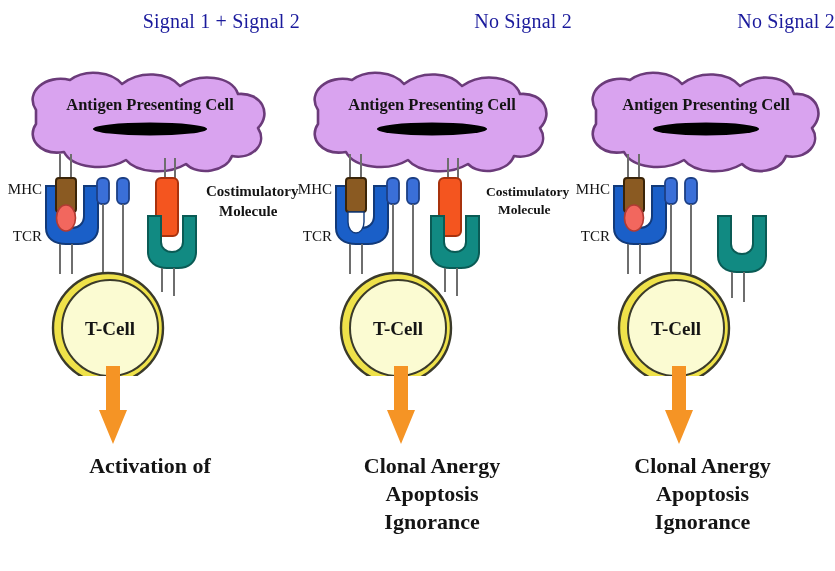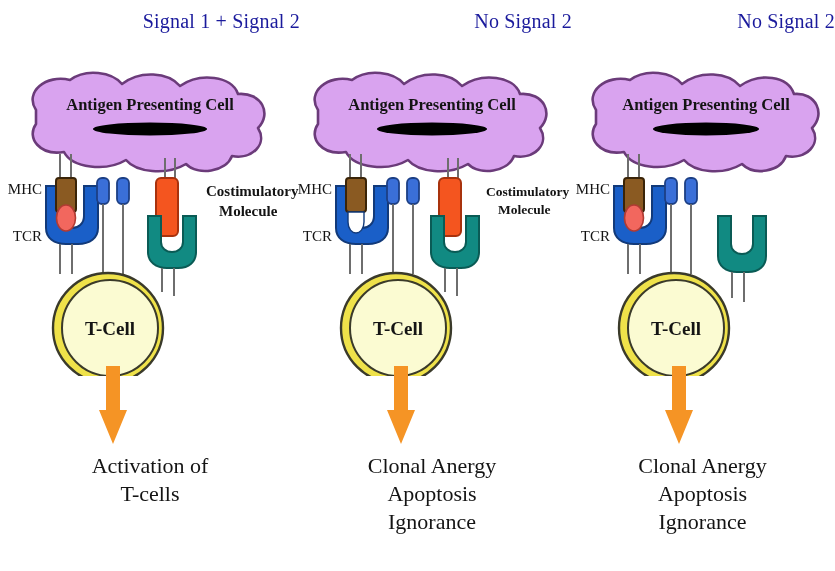--- a/index.html
+++ b/index.html
@@ -52,21 +52,21 @@
     height: 310px;
   }
   .stage svg { display: block; }
 
   .outcome {
     position: absolute;
     left: 0;
     width: 100%;
     text-align: center;
     color: #141414;
-    font-weight: normal;
+    font-weight: bold;
     font-size: 22px;
     line-height: 28px;
     font-family: "Liberation Serif", "DejaVu Serif", serif;
   }
   #outcome-1 { top: 452px; }
   #outcome-2 { top: 452px; }
   #outcome-3 { top: 452px; }
   .outcome .line { display: block; white-space: nowrap; }
 </style>
 </head>
@@ -155,21 +155,20 @@
         <text x="150" y="44" text-anchor="middle" font-family="Liberation Serif, DejaVu Serif, serif" font-size="16.5" font-weight="bold" fill="#141414">Antigen Presenting Cell</text>
       </svg>
     </div>
 
     <svg class="arrow-svg" style="position:absolute; top:366px; left:94px;" width="40" height="78" xmlns="http://www.w3.org/2000/svg">
       <path d="M 12 0 L 26 0 L 26 44 L 33 44 L 19 78 L 5 44 L 12 44 Z" fill="#f59425"></path>
     </svg>
 
     <div class="outcome" id="outcome-1">
       <span class="line">Activation of</span>
-      <span class="line">T-cells</span>
     </div>
   </div>
 
   <div class="panel" id="panel-2">
     <div class="panel-title">No Signal 2</div>
     <div class="stage">
       <svg width="280" height="310" viewBox="0 0 280 310" xmlns="http://www.w3.org/2000/svg">
         <path d="M 26 44
                  C 14 26, 36 8, 60 14
                  C 76 2, 102 6, 112 18

